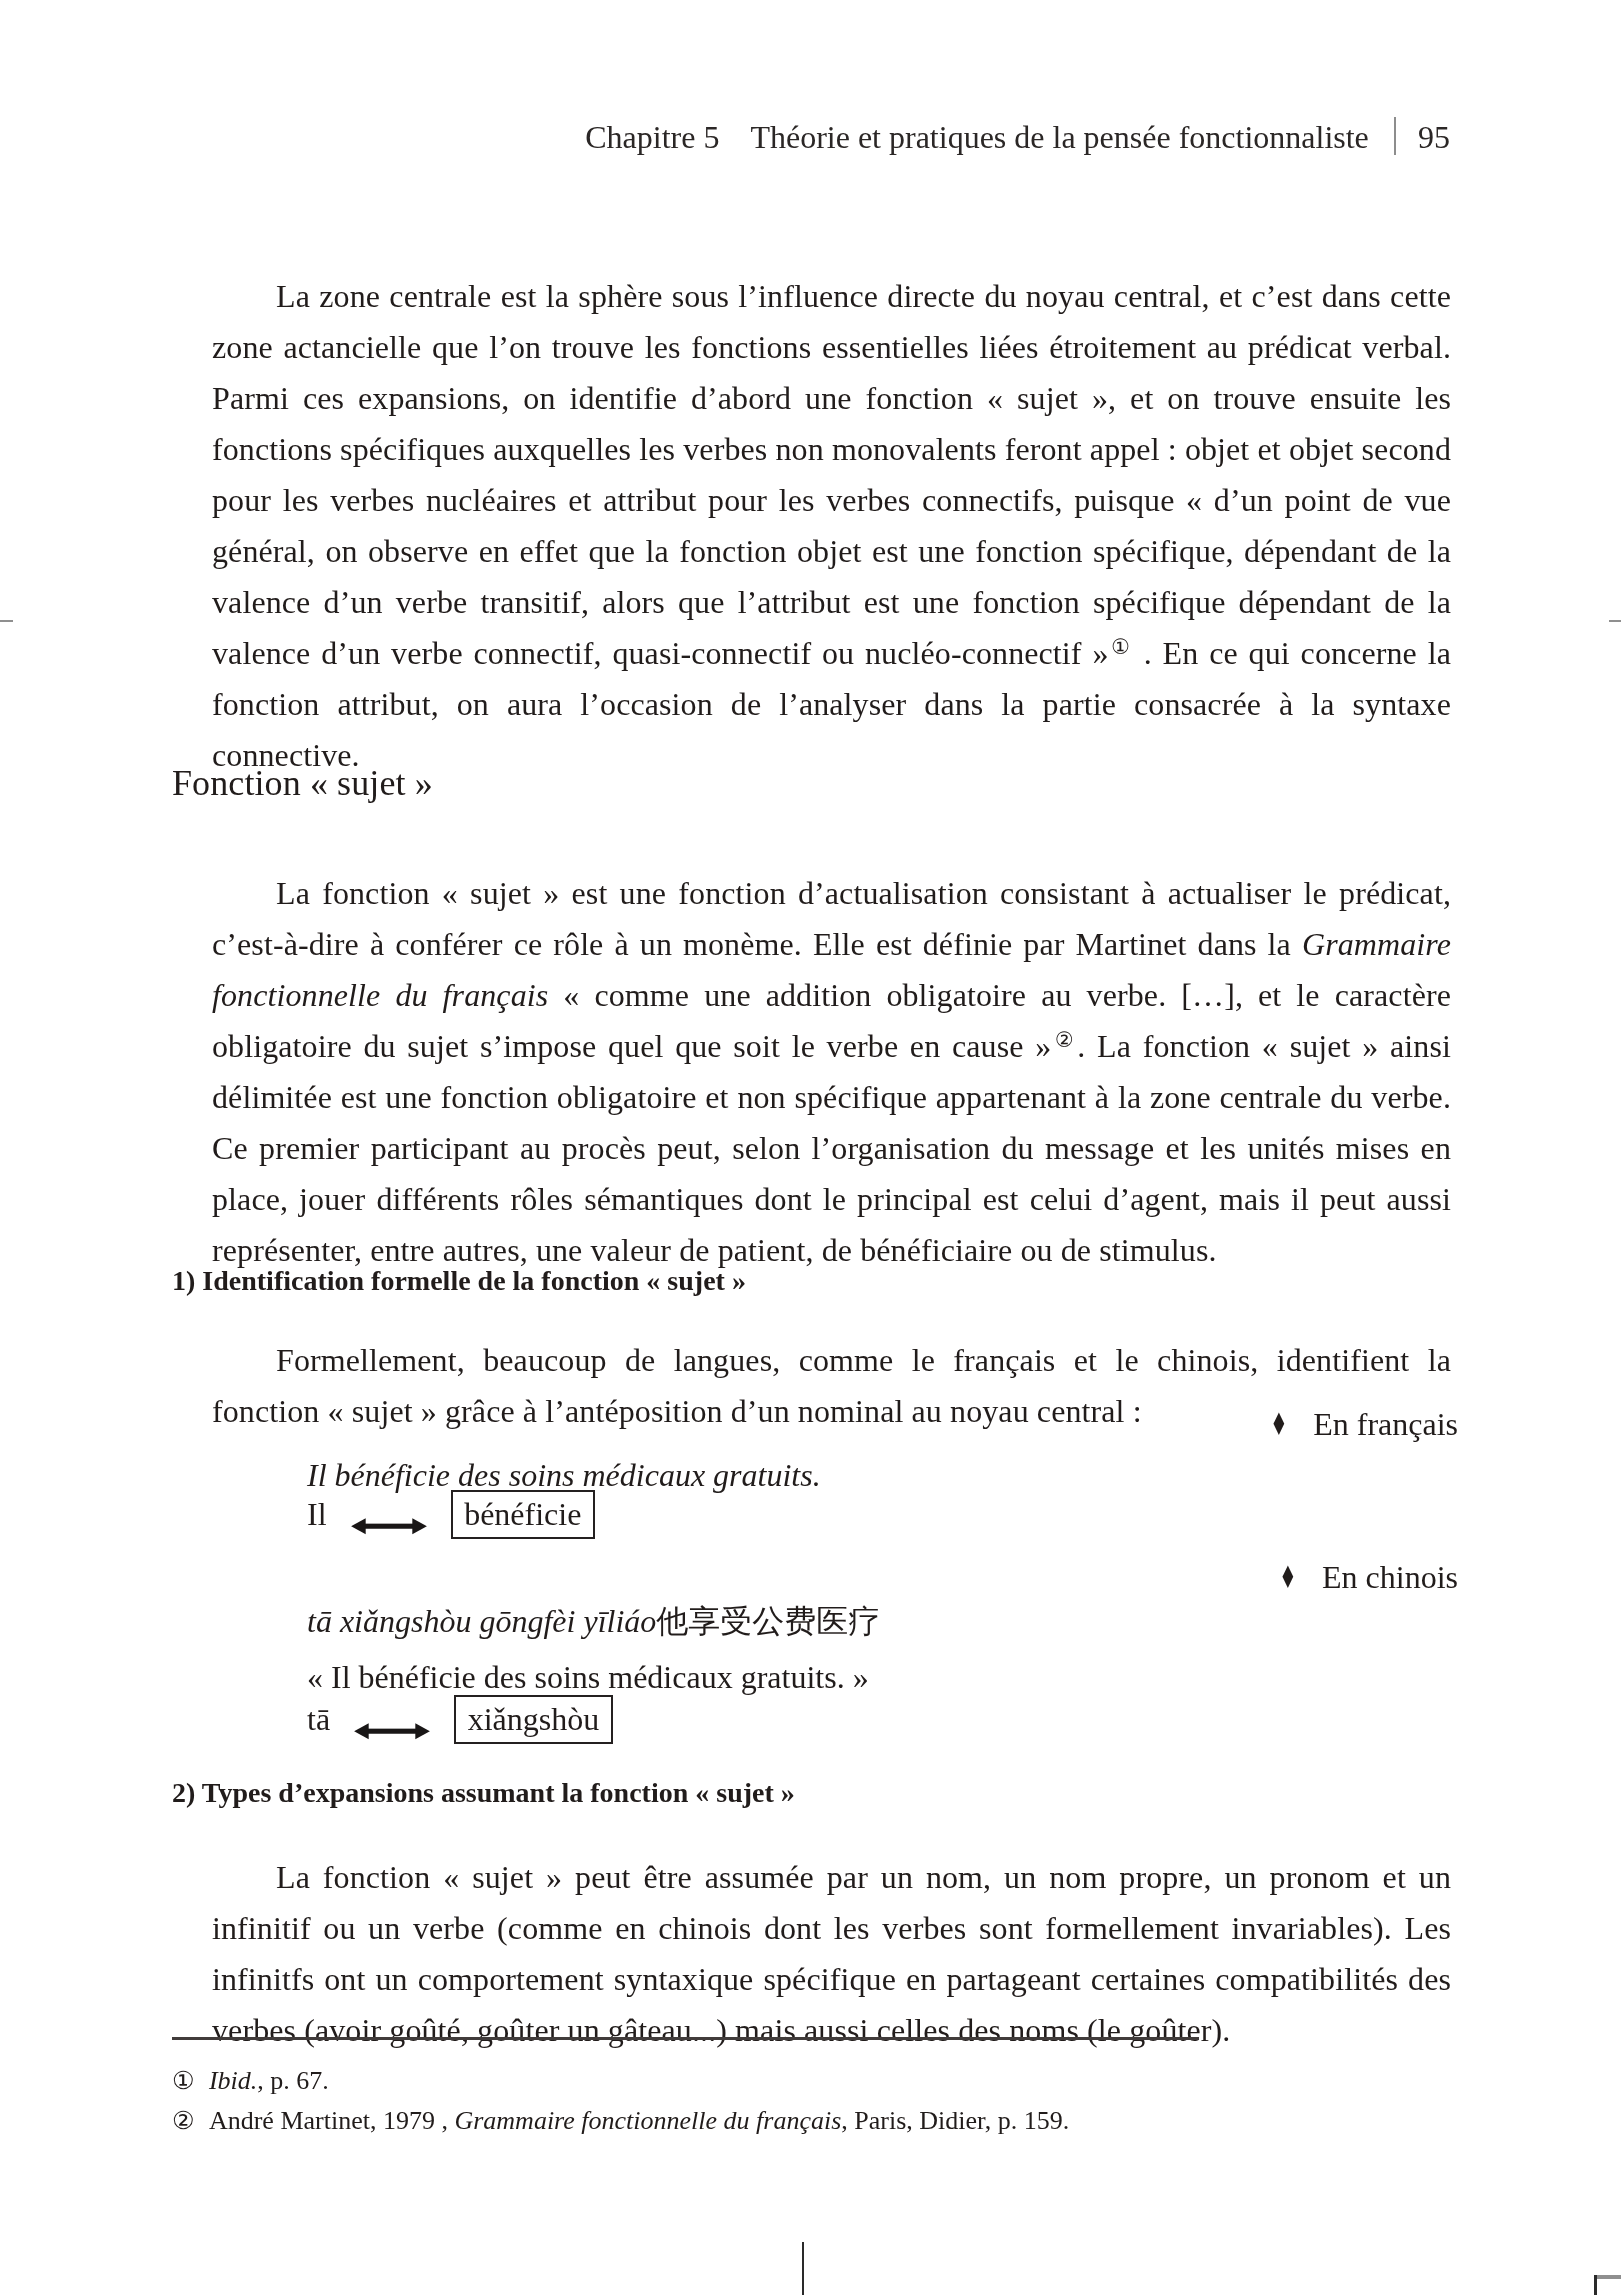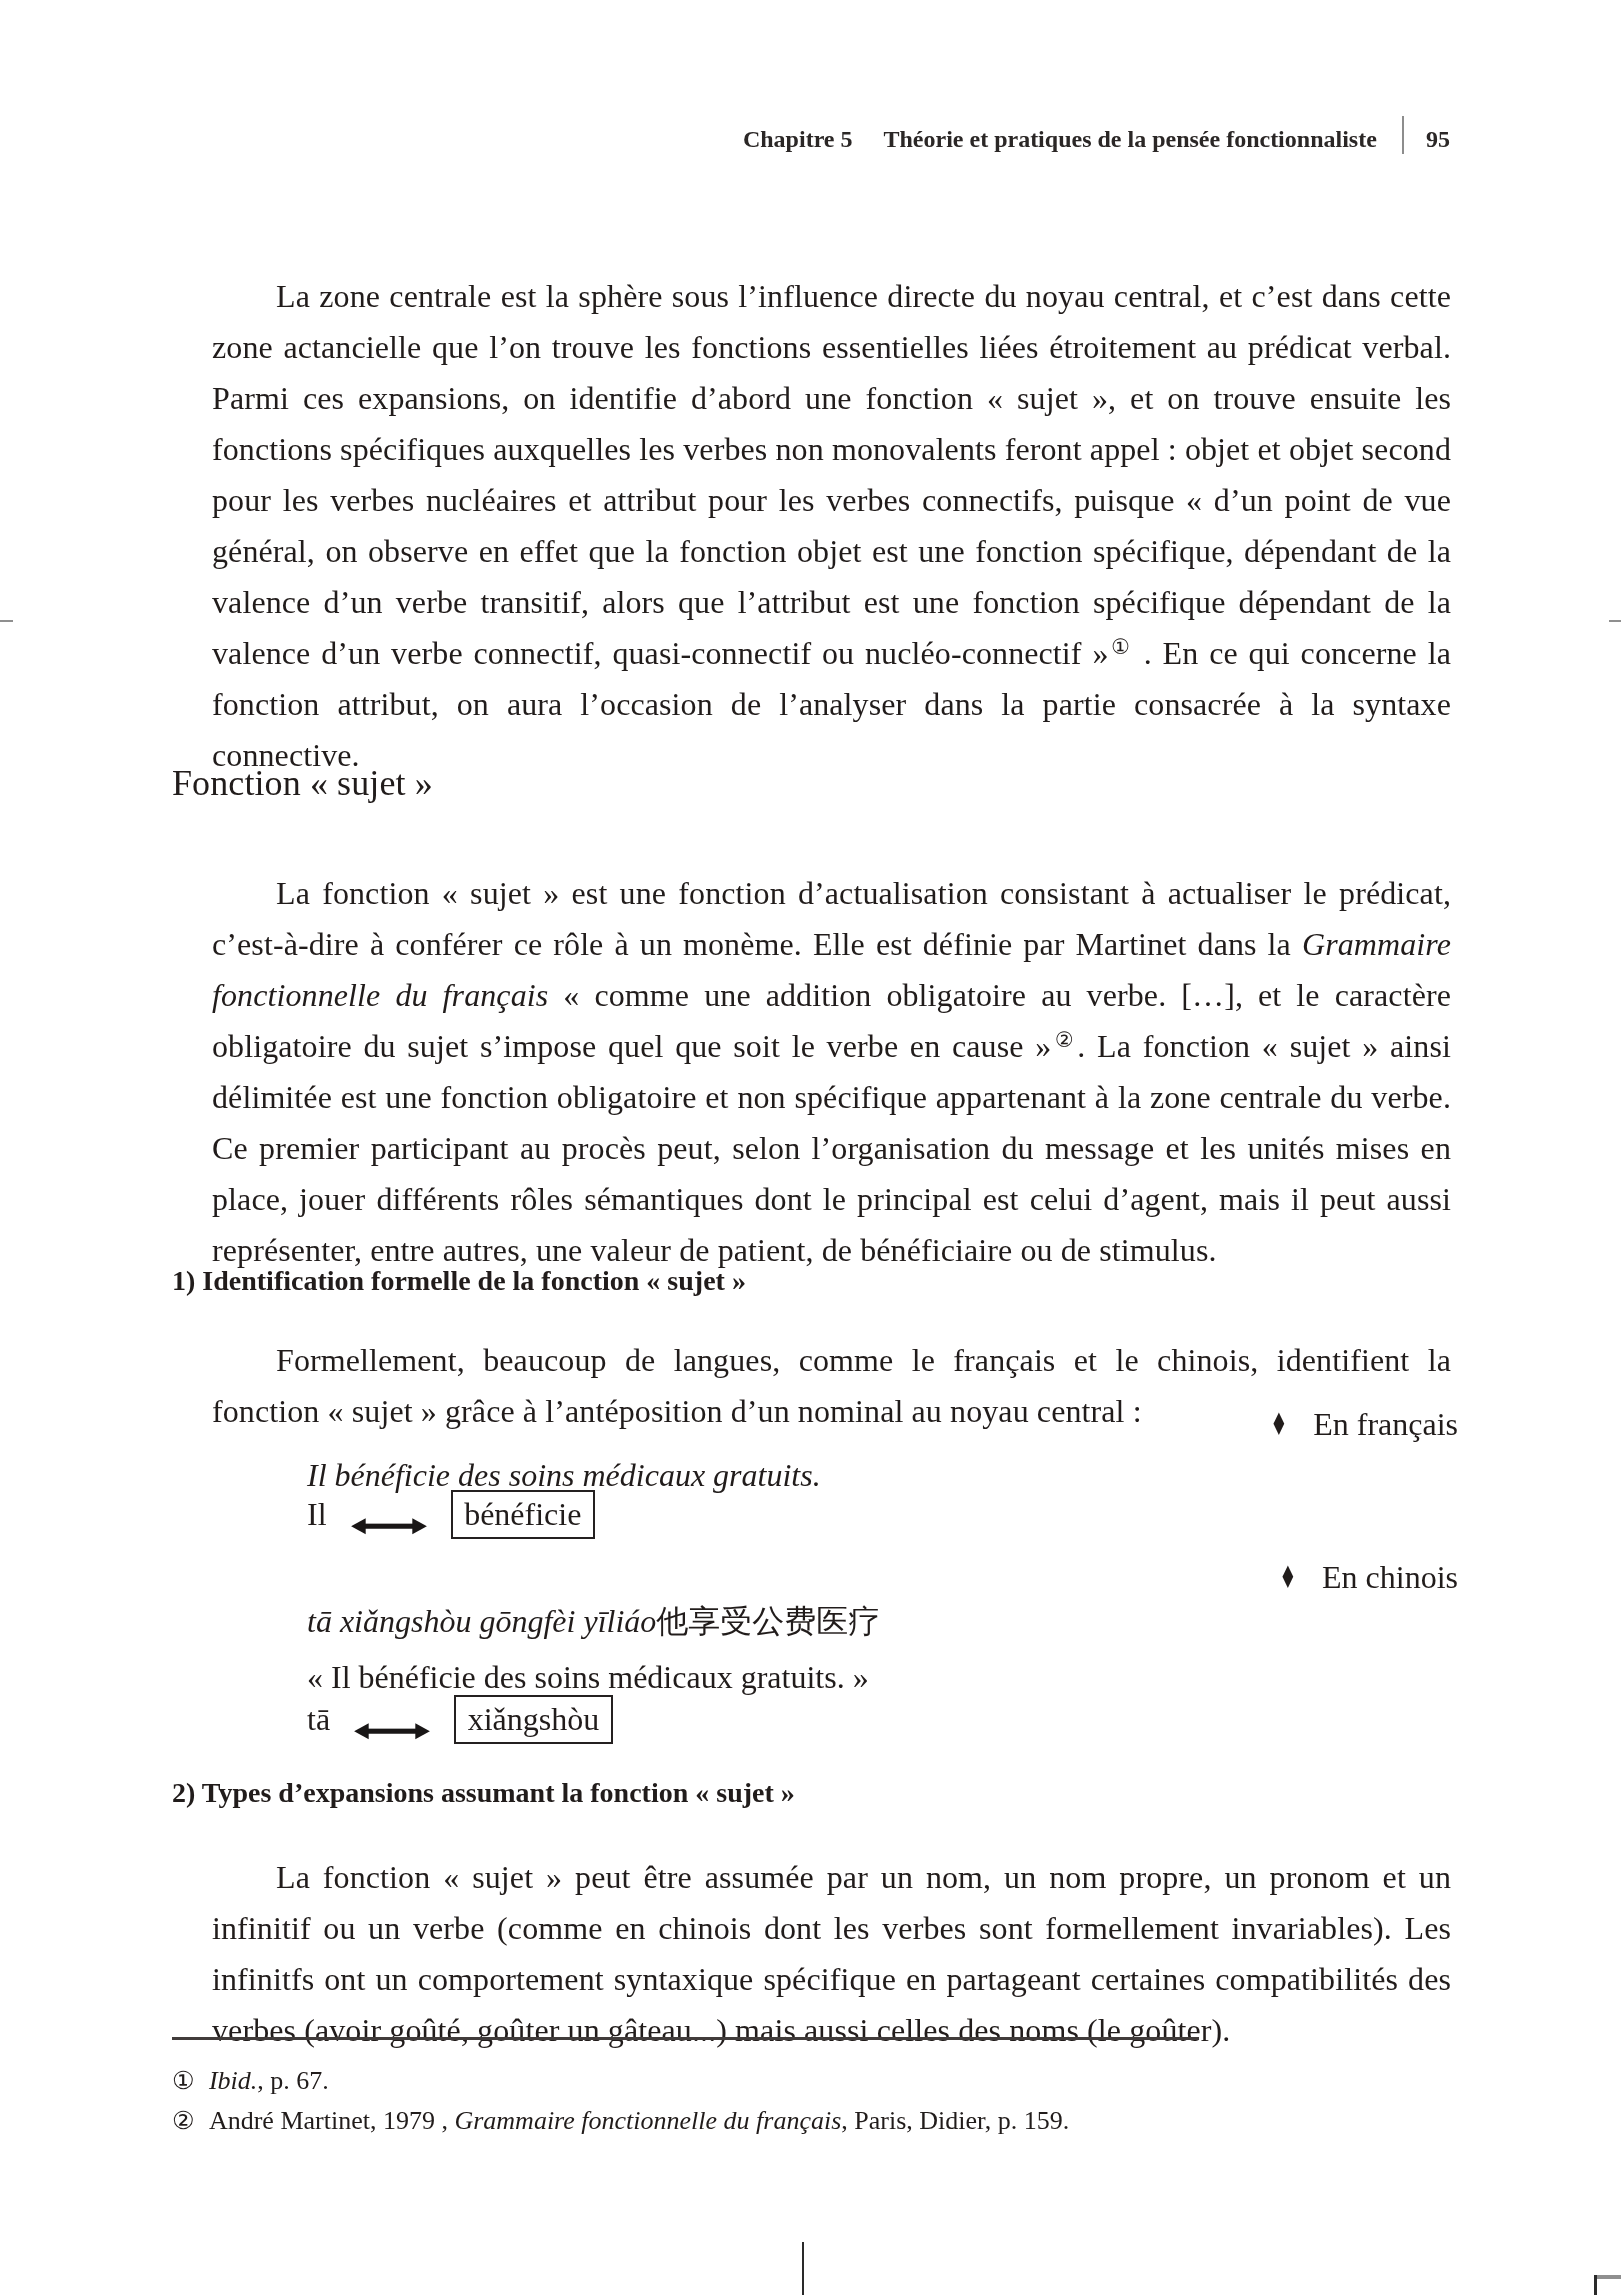--- a/index.html
+++ b/index.html
@@ -9,21 +9,21 @@
     overflow: hidden;
     font-family: "Liberation Serif", serif;
     color: #211c1b;
   }
   .page { position: absolute; inset: 0; }
 
   
   .runhead {
     position: absolute; top: 116px; left: 172px; right: 172px;
     text-align: right;
-    font-weight: bold; font-size: 24px; line-height: 42px;
+    font-weight: normal; font-size: 32px; line-height: 42px;
     color: #2b2726;
     white-space: nowrap;
   }
   .runhead .chap { margin-right: 31px; }
   .runhead .vbar {
     display: inline-block; vertical-align: -7.3px;
     width: 2.2px; height: 38px; background: #8d8d8d;
     margin: 0 22px 0 25px;
   }
 

